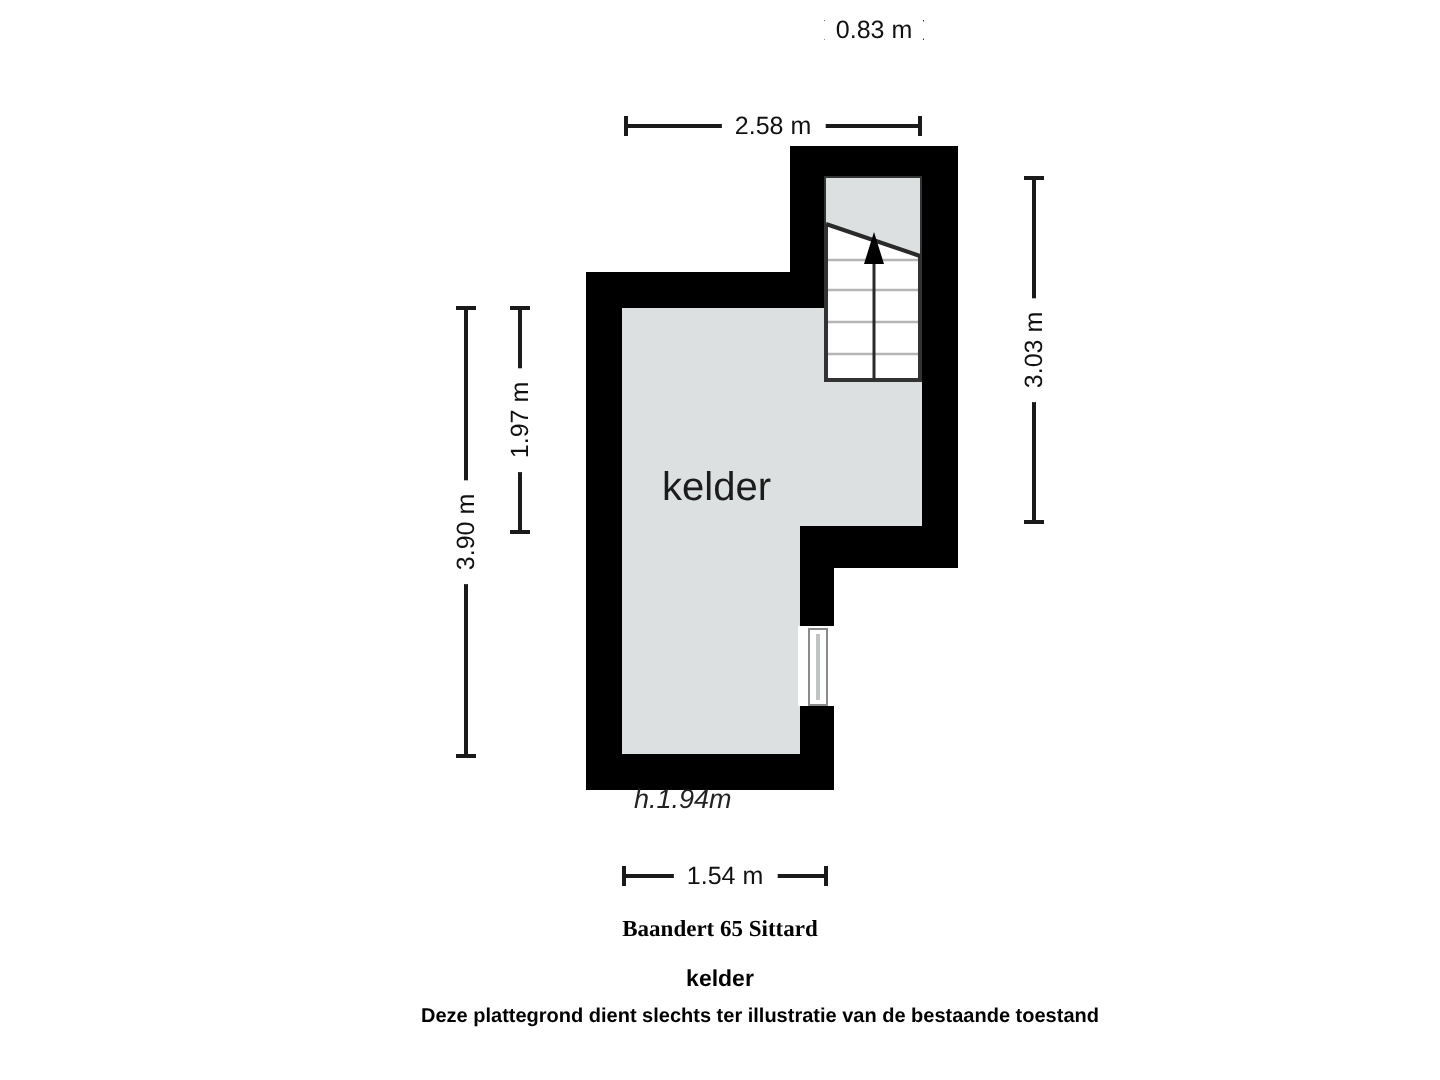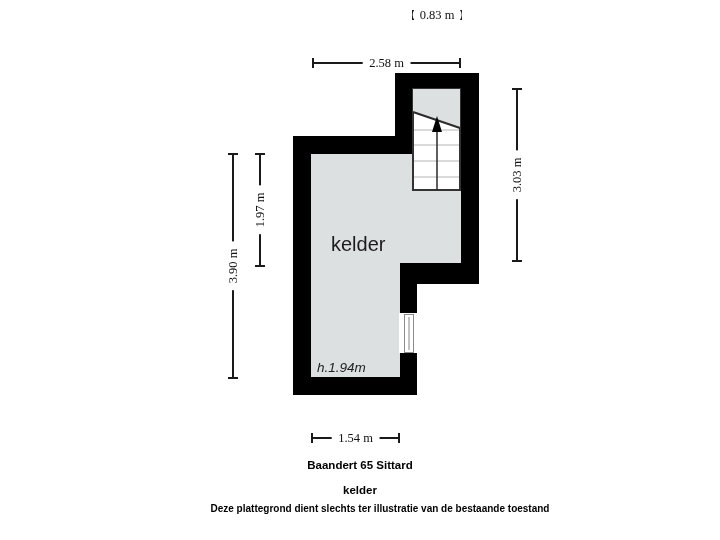--- a/index.html
+++ b/index.html
@@ -6,43 +6,43 @@
   #stage {
     position:relative; width:720px; height:540px; margin:0 auto;
     background:#ffffff; overflow:hidden;
     font-family:"Liberation Sans", sans-serif; color:#1a1a1a;
   }
   .abs { position:absolute; }
   .wall { position:absolute; background:#000000; }
   .room { position:absolute; background:#dde0e0; }
 
   
-  .dim { position:absolute;font-family:Liberation Serif, serif; }
+  .dim { position:absolute; }
   .dim-line-h { position:absolute; left:0; right:0; top:50%; height:2px; margin-top:-1px; background:#1a1a1a; }
   .dim-line-v { position:absolute; top:0; bottom:0; left:50%; width:2px; margin-left:-1px; background:#1a1a1a; }
   .tick { position:absolute; background:#1a1a1a; }
   .dim-h .tick { width:2px; height:10px; top:50%; margin-top:-5px; }
   .dim-h .tick-a { left:0; }
   .dim-h .tick-b { right:0; }
   .dim-v .tick { height:2px; width:10px; left:50%; margin-left:-5px; }
   .dim-v .tick-a { top:0; }
   .dim-v .tick-b { bottom:0; }
   .pill {
     position:absolute; left:50%; top:50%;
     transform:translate(-50%,-50%);
     background:#ffffff; border-radius:9px; padding:2px 7px;
     font-size:12.5px; line-height:14px; color:#111; white-space:nowrap;
   }
   .pill-v { transform:translate(-50%,-50%) rotate(-90deg); }
 
   
   .room-label { position:absolute; font-size:20px; color:#1c1c1c; }
-  .height-label { position:absolute; font-size:13.5px; font-style:italic; color:#222; }
+  .height-label { position:absolute; font-size:13.5px; font-style:italic; color:#222;margin-top:32px; }
   .footer-text { position:absolute; left:0; width:720px; text-align:center; font-weight:bold; color:#000; }
-  .addr { top:459px; font-size:11.5px; }
+  .addr { top:459px; font-size:11.5px;font-family:Liberation Serif, serif; }
   .floor { top:484px; font-size:11.5px; }
   .disclaimer { top:503px; font-size:10px; line-height:11.5px;padding-left:20px; }
 
   
   .opening { position:absolute; background:#ffffff; }
   .win-frame { position:absolute; background:#ffffff; border:1px solid #8a8a8a; }
   .win-pane { position:absolute; left:50%; top:2px; bottom:2px; width:2px; margin-left:-1px; background:#c0c4c4; }
 </style>
 </head>
 <body>
@@ -112,21 +112,21 @@
     <span class="pill pill-v">3.90 m</span>
   </div>
 
   <div class="dim dim-v" style="left:252px; top:153px; width:16px; height:114px;">
     <div class="dim-line-v"></div>
     <div class="tick tick-a"></div>
     <div class="tick tick-b"></div>
     <span class="pill pill-v">1.97 m</span>
   </div>
 
-  <div class="dim dim-h" style="left:311px; top:430px; width:89px; height:16px;">
+  <div class="dim dim-h" style="left:311px; top:430px; width:103px; height:16px;">
     <div class="dim-line-h"></div>
     <div class="tick tick-a"></div>
     <div class="tick tick-b"></div>
     <span class="pill">1.54 m</span>
   </div>
 
   <div class="footer-text addr">Baandert 65 Sittard</div>
   <div class="footer-text floor">kelder</div>
   <div class="footer-text disclaimer">
     <div>Deze plattegrond dient slechts ter illustratie van de bestaande toestand</div>

